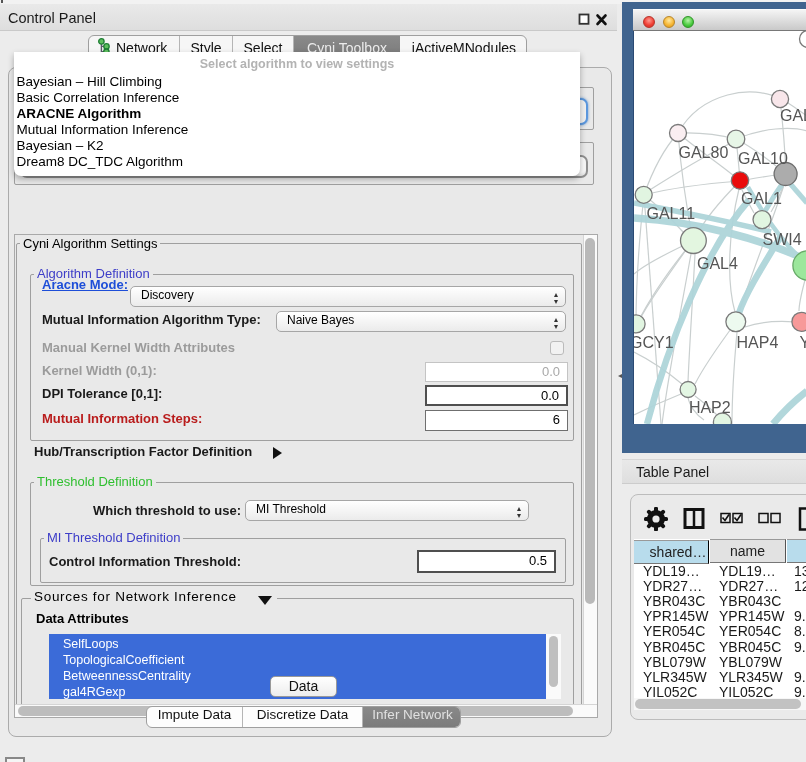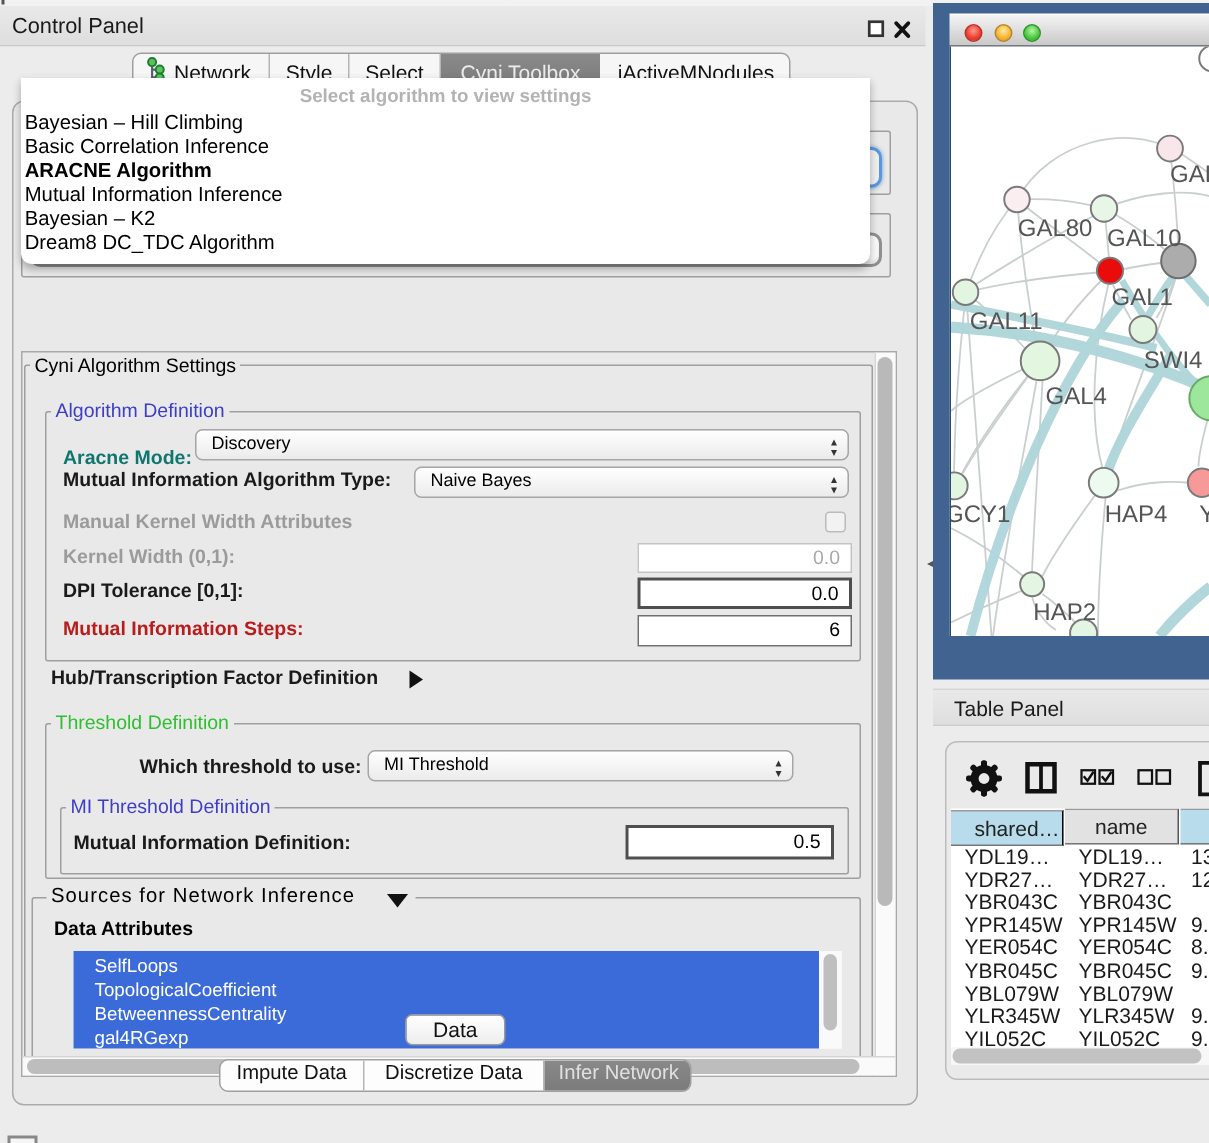--- a/index.html
+++ b/index.html
@@ -55,21 +55,21 @@
 </div>
 
 <div class="abs" style="left:14px;top:188px;width:584px;height:484px;border:1px solid #a9a9a9;background:#e9e9e9;overflow:hidden;margin-top:46px;" id="scrollarea">
 
   <div class="abs" style="left:1px;top:8px;width:566px;height:490px;border:1px solid #9f9f9f;border-radius:2px;"></div>
   <div class="abs" style="left:5px;top:1px;background:#e9e9e9;padding:0 3px;font-size:13px;color:#000;">Cyni Algorithm Settings</div>
 
   <div class="abs" style="left:15px;top:39px;width:544px;height:167px;border:1px solid #9f9f9f;border-radius:2px;"></div>
   <div class="abs" style="left:19px;top:31px;background:#e9e9e9;padding:0 3px;font-size:13px;color:#3d3dc8;">Algorithm Definition</div>
 
-  <div class="abs" style="left:27px;top:62px;font-size:13px;font-weight:bold;color:#0f766e;">Aracne Mode:</div>
+  <div class="abs" style="left:27px;top:42px;font-size:13px;font-weight:bold;color:#1d4ed8;text-decoration:underline;">Aracne Mode:</div>
   <div class="combo" style="left:115px;top:51px;width:436px;height:21px;">
       <span>Discovery</span>
     </div>
   <div class="abs" style="left:27px;top:77px;font-size:13px;font-weight:bold;color:#1a1a1a;">Mutual Information Algorithm Type:</div>
   <div class="combo" style="left:261px;top:76px;width:290px;height:21px;">
       <span>Naive Bayes</span>
     </div>
 
   <div class="abs" style="left:27px;top:105px;font-size:13px;font-weight:bold;color:#9b9b9b;">Manual Kernel Width Attributes</div>
   <div class="abs" style="left:535px;top:106px;width:14px;height:14px;border:1px solid #bbb;border-radius:3px;background:#f2f2f2;"></div>
@@ -89,21 +89,21 @@
   <div class="abs" style="left:15px;top:247px;width:544px;height:104px;border:1px solid #9f9f9f;border-radius:2px;"></div>
   <div class="abs" style="left:19px;top:239px;background:#e9e9e9;padding:0 3px;font-size:13px;color:#2fbf2f;">Threshold Definition</div>
 
   <div class="abs" style="left:28px;top:268px;width:198px;text-align:right;font-size:13px;font-weight:bold;color:#1a1a1a;">Which threshold to use:</div>
   <div class="combo" style="left:230px;top:265px;width:284px;height:21px;">
       <span>MI Threshold</span>
     </div>
 
   <div class="abs" style="left:25px;top:303px;width:526px;height:45px;border:1px solid #9f9f9f;border-radius:2px;"></div>
   <div class="abs" style="left:29px;top:295px;background:#e9e9e9;padding:0 3px;font-size:13px;color:#3d3dc8;">MI Threshold Definition</div>
-  <div class="abs" style="left:34px;top:319px;font-size:13px;font-weight:bold;color:#1a1a1a;">Mutual Information Definition:</div>
+  <div class="abs" style="left:34px;top:319px;font-size:13px;font-weight:bold;color:#1a1a1a;">Control Information Threshold:</div>
   <div class="field" style="left:402px;top:315px;width:139px;height:23px;border:2px solid #4f4f4f;color:#000;">0.5</div>
 
   <div class="abs" style="left:6px;top:363px;width:553px;height:130px;border:1px solid #9f9f9f;border-radius:2px;"></div>
   <div class="abs" style="left:16px;top:354px;width:246px;background:#e9e9e9;padding:0 3px;font-size:13.5px;letter-spacing:0.7px;color:#000;">Sources for Network Inference</div>
   <div class="abs" style="left:243px;top:361px;width:0;height:0;border-top:9px solid #111;border-left:7px solid transparent;border-right:7px solid transparent;"></div>
   <div class="abs" style="left:21px;top:376px;font-size:13px;font-weight:bold;color:#000;">Data Attributes</div>
 
   <div class="abs" style="left:34px;top:399px;width:512px;height:65px;background:#fff;">
     <div class="abs" style="left:0;top:0;width:497px;height:65px;background:#3b6bd8;color:#fff;font-size:12.5px;line-height:16px;padding:2px 0 0 14px;">SelfLoops<br>TopologicalCoefficient<br>BetweennessCentrality<br>gal4RGexp</div>
     <div class="abs" style="left:497px;top:0;width:15px;height:65px;background:#fafafa;"></div>

